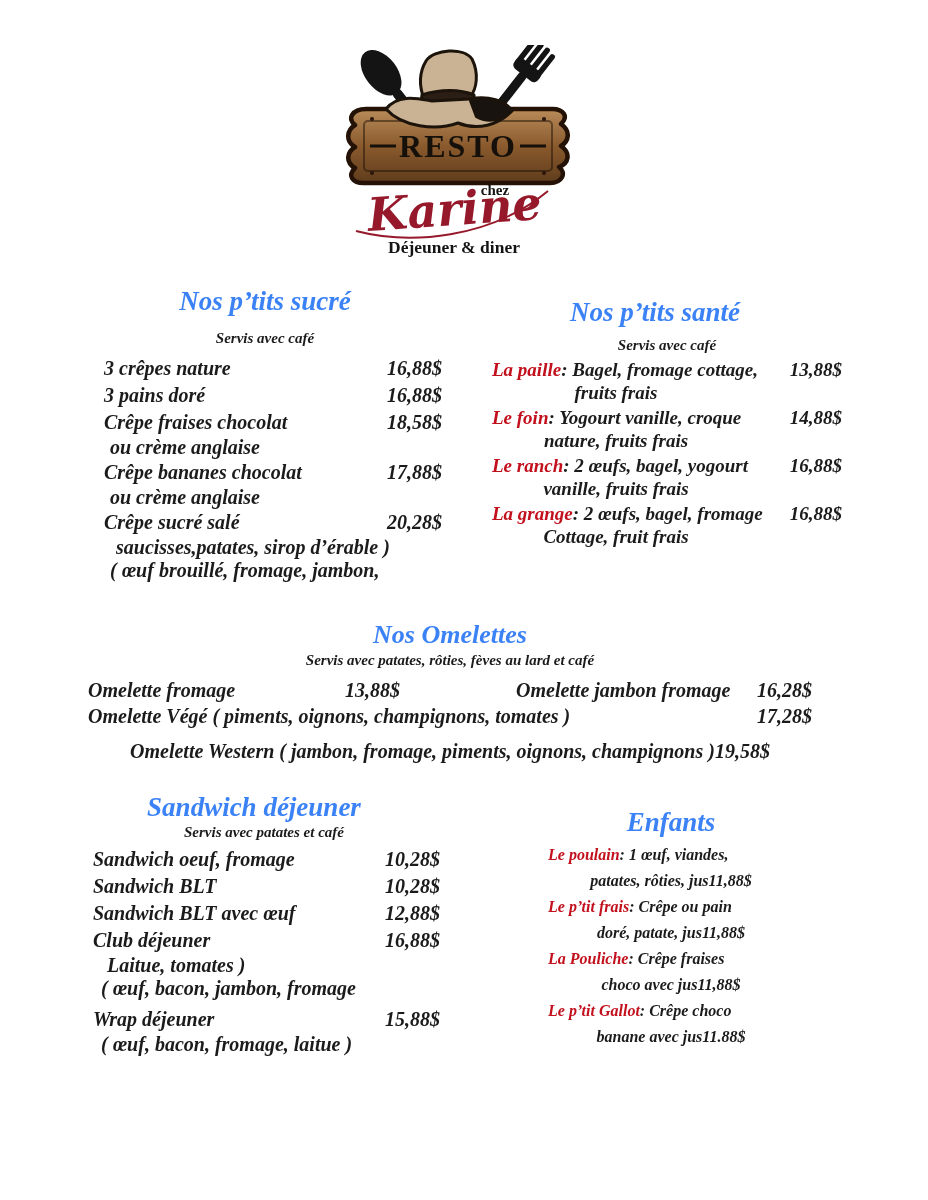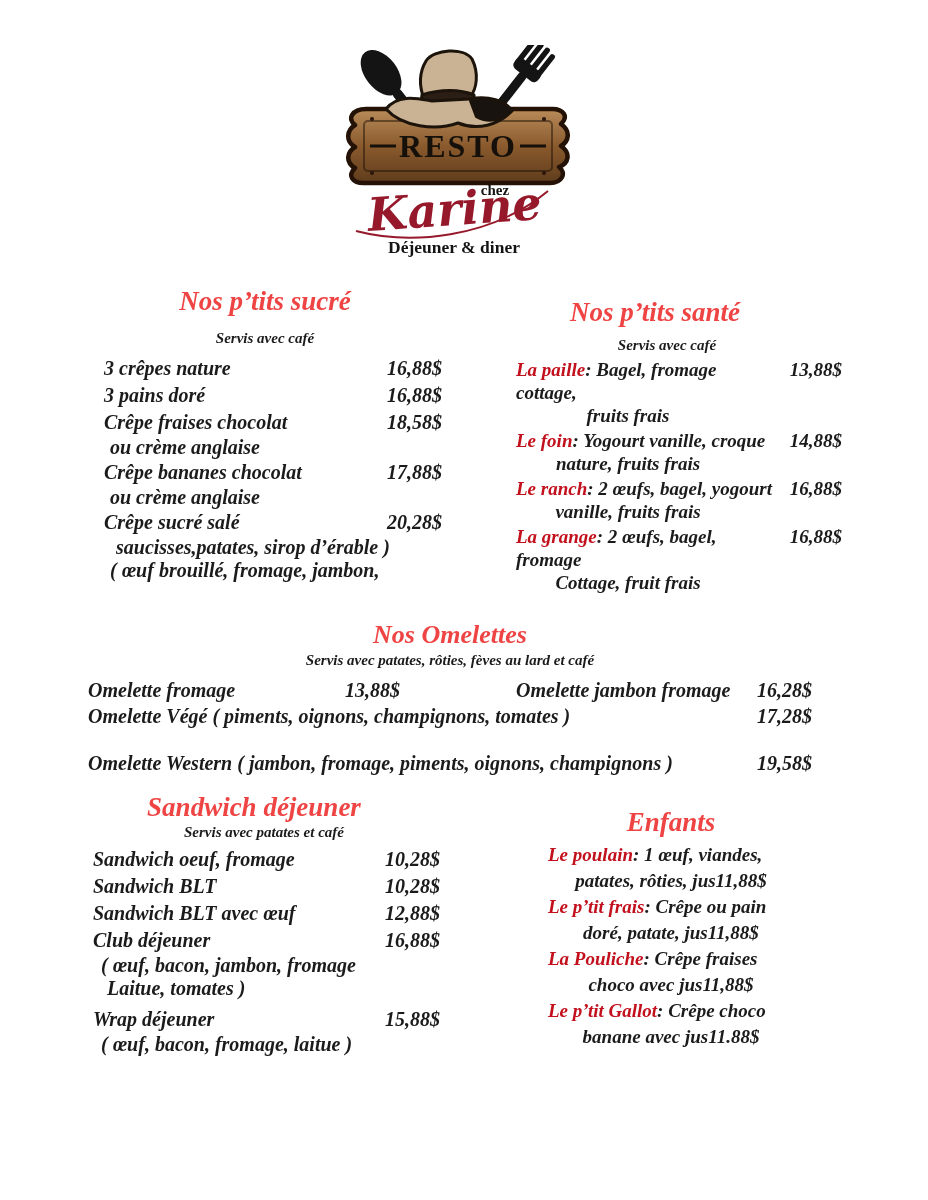--- a/index.html
+++ b/index.html
@@ -4,64 +4,64 @@
 <style>
   html,body{margin:0;padding:0;}
   body{
     width:928px;height:1200px;position:relative;background:#ffffff;
     font-family:"Liberation Serif","DejaVu Serif",serif;
     font-style:italic;font-weight:bold;color:#1b1b1b;overflow:hidden;
   }
   
   #logo{position:absolute;left:340px;top:45px;width:236px;height:222px;}
   
-  .title{color:#ef4444;font-size:27px;line-height:34px;text-align:center;}
+  .title{color:#3b82f6;font-size:27px;line-height:34px;text-align:center;}
   .subtitle{font-size:15px;line-height:16px;text-align:center;}
   .row{display:flex;justify-content:space-between;font-size:20px;line-height:27px;}
   .row .iname{white-space:nowrap;}
   .row .iprice{width:72px;text-align:right;white-space:nowrap;}
   .row.sub{line-height:23px;}
   
   #sucre{position:absolute;left:88px;top:284px;width:354px;}
   #sucre .subtitle{margin-top:12px;}
   #sucre .items{margin-top:9px;padding-left:16px;}
   #sucre .row.sub{padding-left:6px;}
   
   #sante{position:absolute;left:492px;top:295px;width:350px;}
   #sante .title{padding-right:24px;}
   #sante .subtitle{margin-top:8px;}
   #sante .items{margin-top:5px;}
-  .labeled-item{display:flex;font-size:19px;line-height:23px;margin-bottom:2px;margin-left:24px;}
+  .labeled-item{display:flex;font-size:19px;line-height:23px;margin-bottom:2px;}
   .labeled-item .txt{flex:1;}
   .labeled-item .line2{text-align:center;padding-right:40px;}
   .labeled-item .price{width:62px;text-align:right;white-space:nowrap;}
   .red{color:#c2101d;}
   
   #omelettes{position:absolute;left:88px;top:620px;width:724px;height:155px;}
   #omelettes .title{font-size:26px;line-height:30px;}
   #omelettes .subtitle{margin-top:2px;}
   .om-row{position:absolute;left:0;right:0;font-size:20px;line-height:24px;white-space:nowrap;}
   #om-row1{top:58px;height:24px;}
   #om-row1 .n1{position:absolute;left:0;}
   #om-row1 .p1{position:absolute;left:257px;}
   #om-row1 .n2{position:absolute;left:428px;}
   #om-row1 .p2{position:absolute;right:0;}
   #om-row2{top:84px;display:flex;justify-content:space-between;}
-  #om-row3{top:131px;display:flex;justify-content:space-between;}
+  #om-row3{top:119px;display:flex;justify-content:center;}
   
   #sandwich{position:absolute;left:88px;top:790px;width:352px;}
   #sandwich .title{padding-right:20px;}
   #sandwich .subtitle{margin-top:0px;}
   #sandwich .items{margin-top:6px;padding-left:5px;}
   #sandwich .row.sub2{padding-left:8px;line-height:23px;}
   #sandwich .row.gap{margin-top:6px;}
   
   #enfants{position:absolute;left:548px;top:805px;width:246px;}
   #enfants .items{margin-top:3px;}
-  .enf-item{font-size:19px;line-height:26px;}
+  .enf-item{font-size:16px;line-height:26px;}
   .enf-item .line2{display:flex;justify-content:center;}
   .enf-item .price{white-space:nowrap;}
 </style>
 </head>
 <body>
 
 <div id="logo">
   <svg width="236" height="222" viewBox="0 0 236 222">
     <defs>
       <linearGradient id="wood" x1="0" y1="0" x2="0" y2="1">
@@ -228,26 +228,26 @@
         <span class="iprice">10,28$</span>
       </div>
     <div class="row">
         <span class="iname">Sandwich BLT avec œuf</span>
         <span class="iprice">12,88$</span>
       </div>
     <div class="row">
         <span class="iname">Club déjeuner</span>
         <span class="iprice">16,88$</span>
       </div>
+    <div class="row sub2" style="padding-left:14px;">
+        <span class="iname">Laitue, tomates )</span>
+        <span class="iprice"></span>
+      </div>
     <div class="row sub2">
         <span class="iname">( œuf, bacon, jambon, fromage</span>
-        <span class="iprice"></span>
-      </div>
-    <div class="row sub2" style="padding-left:14px;">
-        <span class="iname">Laitue, tomates )</span>
         <span class="iprice"></span>
       </div>
     <div class="row gap">
         <span class="iname">Wrap déjeuner</span>
         <span class="iprice">15,88$</span>
       </div>
     <div class="row sub2">
         <span class="iname">( œuf, bacon, fromage, laitue )</span>
         <span class="iprice"></span>
       </div>

